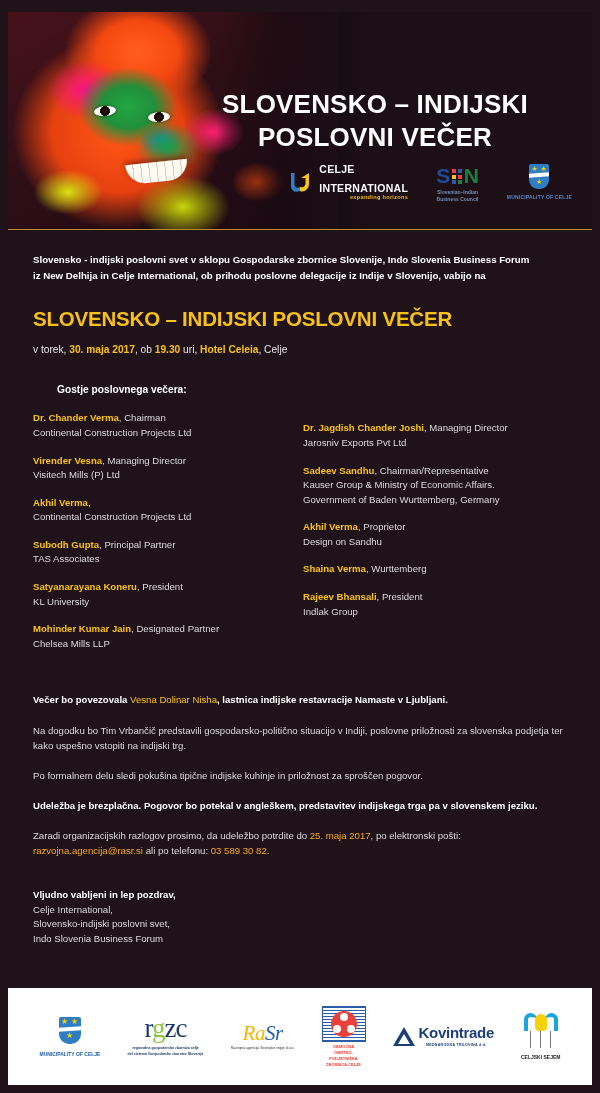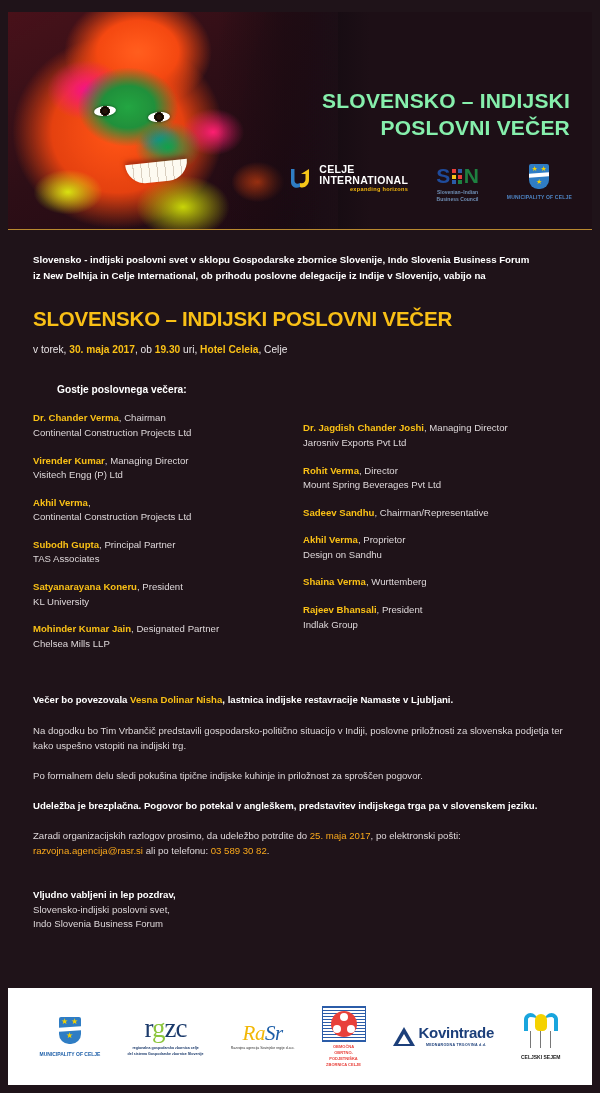--- a/index.html
+++ b/index.html
@@ -57,37 +57,37 @@
   }
   .hero-photo .pupil.l { left: 93px; top: 95px; }
   .hero-photo .pupil.r { left: 147px; top: 101px; }
 
   .hero-dark {
     position: absolute; left: 300px; top: 0; right: 0; bottom: 0;
     background: linear-gradient(90deg, rgba(26,13,20,0) 0%, #1d0f16 22%, #1d0f16 100%);
   }
   .hero-title {
     position: absolute; right: 22px; top: 76px; width: 390px;
-    text-align: right;
-    color: #86efac;
-    font-size: 21px; font-weight: bold; letter-spacing: .2px; line-height: 1.28;
+    text-align: center;
+    color: #ffffff;
+    font-size: 26px; font-weight: bold; letter-spacing: .2px; line-height: 1.28;
   }
   .hero-logos {
     position: absolute; right: 20px; top: 152px;
     display: flex; align-items: flex-start; gap: 28px;
   }
 
   
   .ci-logo { display: flex; align-items: center; gap: 6px; }
   .ci-mark { width: 26px; height: 26px; position: relative; flex: none; }
   .ci-text { line-height: 1; }
   .ci-text .l1, .ci-text .l2 {
     color: #fff; font-weight: bold; font-size: 10.5px; letter-spacing: .3px; display: block;
   }
-  .ci-text .l2 { font-size: 10.5px; }
+  .ci-text .l2 { font-size: 10.5px; margin-top: 8px; }
   .ci-text .l3 {
     color: #f3b70f; font-weight: bold; font-size: 5.6px; letter-spacing: .3px;
     display: block; text-align: right; margin-top: 2px;
   }
 
   
   .sibc { text-align: center; }
   .sibc-mark { display: flex; align-items: flex-end; justify-content: center; gap: 1px; height: 22px; }
   .sibc-s { color: #1f4b9b; font-weight: bold; font-size: 21px; line-height: 20px; }
   .sibc-n { color: #1e8040; font-weight: bold; font-size: 21px; line-height: 20px; }
@@ -134,21 +134,21 @@
 
   .guests { display: flex; margin-top: 16px; }
   .gcol { width: 270px; }
   .gcol.right { padding-top: 10px; }
   .guest { margin-bottom: 13px; font-size: 9.6px; line-height: 1.52; color: #ded8da; }
   .guest .nm { color: #f9c016; font-weight: bold; }
   .guest .org { color: #ded8da; display: block; }
 
   .para { color: #ded8da; font-size: 9.6px; line-height: 1.58; margin-top: 15px; }
   .para.bold { color: #ffffff; font-weight: bold; }
-  .para .hl { color: #f9c016; font-weight: bold; }
+  .para .hl { color: #f9c016; font-weight: normal; }
   .para .lnk { color: #f9a81c; }
   .para.first { margin-top: 28px; }
 
   .signoff { margin-top: 30px; color: #ded8da; font-size: 9.6px; line-height: 1.5; }
   .signoff b { color: #ffffff; }
 
   
   .footer {
     position: absolute; left: 8px; top: 988px; width: 584px; height: 97px;
     background: #ffffff;
@@ -283,48 +283,49 @@
 
     <div class="big-title">SLOVENSKO – INDIJSKI POSLOVNI VEČER</div>
 
     <div class="when"><span>v torek, </span><b>30. maja 2017</b><span>, ob </span><b>19.30</b><span> uri, </span><b>Hotel Celeia</b><span>, Celje</span></div>
 
     <div class="guests-head">Gostje poslovnega večera:</div>
 
     <div class="guests">
       <div class="gcol left">
         <div class="guest"><span class="nm">Dr. Chander Verma</span><span>, Chairman</span><span class="org">Continental Construction Projects Ltd</span></div>
-        <div class="guest"><span class="nm">Virender Kumar</span><span>, Managing Director</span><span class="org">Visitech Engg (P) Ltd</span></div>
+        <div class="guest"><span class="nm">Virender Vesna</span><span>, Managing Director</span><span class="org">Visitech Mills (P) Ltd</span></div>
         <div class="guest"><span class="nm">Akhil Verma</span><span>,</span><span class="org">Continental Construction Projects Ltd</span></div>
         <div class="guest"><span class="nm">Subodh Gupta</span><span>, Principal Partner</span><span class="org">TAS Associates</span></div>
         <div class="guest"><span class="nm">Satyanarayana Koneru</span><span>, President</span><span class="org">KL University</span></div>
         <div class="guest"><span class="nm">Mohinder Kumar Jain</span><span>, Designated Partner</span><span class="org">Chelsea Mills LLP</span></div>
       </div>
       <div class="gcol right">
         <div class="guest"><span class="nm">Dr. Jagdish Chander Joshi</span><span>, Managing Director</span><span class="org">Jarosniv Exports Pvt Ltd</span></div>
-        <div class="guest"><span class="nm">Rohit Verma</span><span>, Director</span><span class="org">Mount Spring Beverages Pvt Ltd</span></div>
-        <div class="guest"><span class="nm">Sadeev Sandhu</span><span>, Chairman/Representative</span></div>
+        <div class="guest"><span class="nm">Sadeev Sandhu</span><span>, Chairman/Representative</span><span class="org" style="white-space:pre-line">Kauser Group &amp; Ministry of Economic Affairs.
+Government of Baden Wurttemberg, Germany</span></div>
         <div class="guest"><span class="nm">Akhil Verma</span><span>, Proprietor</span><span class="org">Design on Sandhu</span></div>
         <div class="guest"><span class="nm">Shaina Verma</span><span>, Wurttemberg</span><span class="org"></span></div>
         <div class="guest"><span class="nm">Rajeev Bhansali</span><span>, President</span><span class="org">Indlak Group</span></div>
       </div>
     </div>
 
     <div class="para bold first"><span>Večer bo povezovala </span><span class="hl">Vesna Dolinar Nisha</span><span>, lastnica indijske restavracije Namaste v Ljubljani.</span></div>
 
     <div class="para">Na dogodku bo Tim Vrbančič predstavili gospodarsko-politično situacijo v Indiji, poslovne priložnosti za slovenska podjetja ter kako uspešno vstopiti na indijski trg.</div>
 
     <div class="para">Po formalnem delu sledi pokušina tipične indijske kuhinje in priložnost za sproščen pogovor.</div>
 
     <div class="para bold">Udeležba je brezplačna. Pogovor bo potekal v angleškem, predstavitev indijskega trga pa v slovenskem jeziku.</div>
 
     <div class="para"><span>Zaradi organizacijskih razlogov prosimo, da udeležbo potrdite do </span><span class="lnk">25. maja 2017</span><span>, po elektronski pošti: </span><span class="lnk">razvojna.agencija@rasr.si</span><span> ali po telefonu: </span><span class="lnk">03 589 30 82</span><span>.</span></div>
 
     <div class="signoff">
       <b>Vljudno vabljeni in lep pozdrav,</b>
+      <div>Celje International,</div>
       <div>Slovensko-indijski poslovni svet,</div>
       <div>Indo Slovenia Business Forum</div>
     </div>
   </div>
 
   <div class="footer">
 
     <div class="flogo">
       <div class="f-crest">
         <span class="band"></span>

